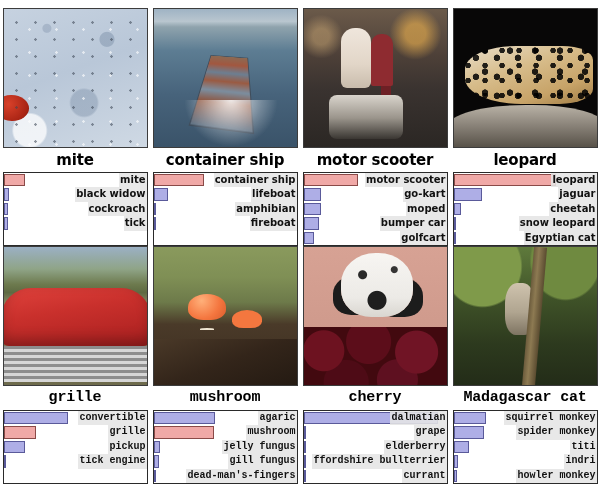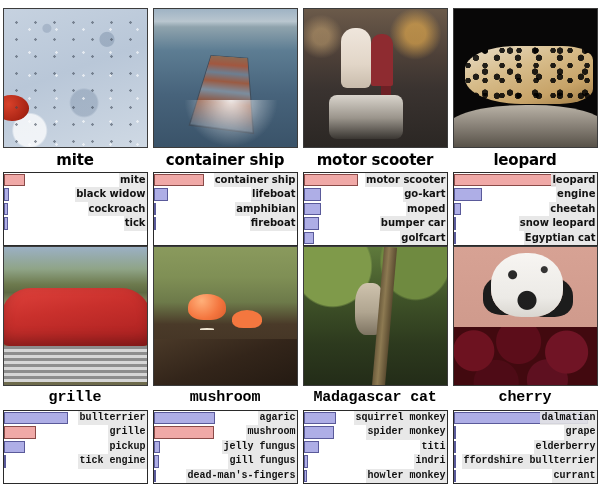--- a/index.html
+++ b/index.html
@@ -425,21 +425,21 @@
           <div class="photo ph-leopard"></div>
         </div>
         <div class="caption">leopard</div>
         <div class="chart">
           <div class="bar-row">
               <div class="bar correct" style="width:72%"></div>
               <div class="bar-label">leopard</div>
             </div>
           <div class="bar-row">
               <div class="bar other" style="width:20%"></div>
-              <div class="bar-label">engine</div>
+              <div class="bar-label">jaguar</div>
             </div>
           <div class="bar-row">
               <div class="bar other" style="width:5.5%"></div>
               <div class="bar-label">cheetah</div>
             </div>
           <div class="bar-row">
               <div class="bar other" style="width:1.8%"></div>
               <div class="bar-label">snow leopard</div>
             </div>
           <div class="bar-row">
@@ -454,21 +454,21 @@
   <div class="block-row row-1">
     <div class="panel-strip">
       <div class="panel">
         <div class="photo-wrap">
           <div class="photo ph-grille"></div>
         </div>
         <div class="caption">grille</div>
         <div class="chart">
           <div class="bar-row">
               <div class="bar other" style="width:45%"></div>
-              <div class="bar-label">bullterrier</div>
+              <div class="bar-label">convertible</div>
             </div>
           <div class="bar-row">
               <div class="bar correct" style="width:23%"></div>
               <div class="bar-label">grille</div>
             </div>
           <div class="bar-row">
               <div class="bar other" style="width:15%"></div>
               <div class="bar-label">pickup</div>
             </div>
           <div class="bar-row">
@@ -502,20 +502,49 @@
             </div>
           <div class="bar-row">
               <div class="bar other" style="width:2%"></div>
               <div class="bar-label">dead-man's-fingers</div>
             </div>
         </div>
       </div>
 
       <div class="panel">
         <div class="photo-wrap">
+          <div class="photo ph-cherry"></div>
+        </div>
+        <div class="caption">cherry</div>
+        <div class="chart">
+          <div class="bar-row">
+              <div class="bar other" style="width:94%"></div>
+              <div class="bar-label">dalmatian</div>
+            </div>
+          <div class="bar-row">
+              <div class="bar other" style="width:1.2%"></div>
+              <div class="bar-label">grape</div>
+            </div>
+          <div class="bar-row">
+              <div class="bar other" style="width:1%"></div>
+              <div class="bar-label">elderberry</div>
+            </div>
+          <div class="bar-row">
+              <div class="bar other" style="width:0.9%"></div>
+              <div class="bar-label">ffordshire bullterrier</div>
+            </div>
+          <div class="bar-row">
+              <div class="bar other" style="width:0.8%"></div>
+              <div class="bar-label">currant</div>
+            </div>
+        </div>
+      </div>
+
+      <div class="panel">
+        <div class="photo-wrap">
           <div class="photo ph-lemur"></div>
         </div>
         <div class="caption">Madagascar cat</div>
         <div class="chart">
           <div class="bar-row">
               <div class="bar other" style="width:23%"></div>
               <div class="bar-label">squirrel monkey</div>
             </div>
           <div class="bar-row">
               <div class="bar other" style="width:21%"></div>
@@ -528,45 +557,16 @@
           <div class="bar-row">
               <div class="bar other" style="width:3%"></div>
               <div class="bar-label">indri</div>
             </div>
           <div class="bar-row">
               <div class="bar other" style="width:2.2%"></div>
               <div class="bar-label">howler monkey</div>
             </div>
         </div>
       </div>
-
-      <div class="panel">
-        <div class="photo-wrap">
-          <div class="photo ph-cherry"></div>
-        </div>
-        <div class="caption">cherry</div>
-        <div class="chart">
-          <div class="bar-row">
-              <div class="bar other" style="width:94%"></div>
-              <div class="bar-label">dalmatian</div>
-            </div>
-          <div class="bar-row">
-              <div class="bar other" style="width:1.2%"></div>
-              <div class="bar-label">grape</div>
-            </div>
-          <div class="bar-row">
-              <div class="bar other" style="width:1%"></div>
-              <div class="bar-label">elderberry</div>
-            </div>
-          <div class="bar-row">
-              <div class="bar other" style="width:0.9%"></div>
-              <div class="bar-label">ffordshire bullterrier</div>
-            </div>
-          <div class="bar-row">
-              <div class="bar other" style="width:0.8%"></div>
-              <div class="bar-label">currant</div>
-            </div>
-        </div>
-      </div>
     </div>
   </div>
 
 </div>
 
 </body></html>

